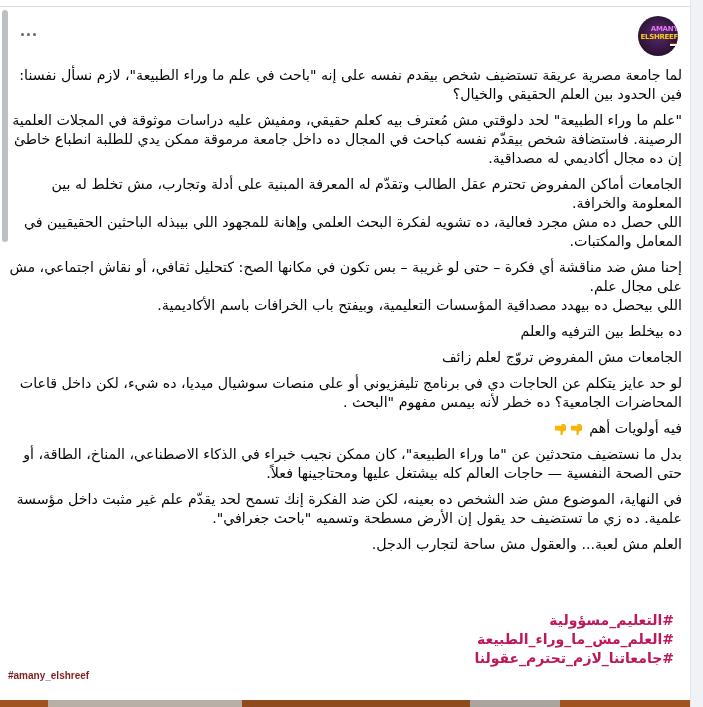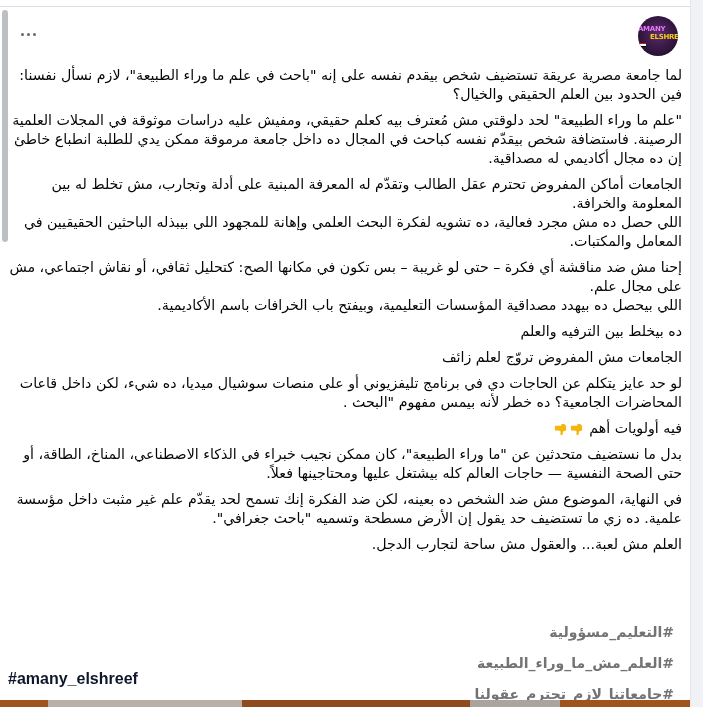--- a/index.html
+++ b/index.html
@@ -18,21 +18,21 @@
     .right-edge {
       position: absolute; right: 0; top: 0; width: 13px; height: 707px;
       background: #f0f2f5; border-left: 1px solid #e4e6eb;
     }
     .post { position: absolute; left: 0; top: 0; width: 690px; height: 690px; }
 
     .header { position: absolute; right: 12px; top: 16px; height: 44px; direction: rtl; display: flex; align-items: flex-start; }
     .avatar {
       width: 40px; height: 40px; border-radius: 50%;
       background: radial-gradient(circle at 50% 45%, #5a2a6e 0%, #2a1235 70%, #1a0a22 100%);
-      display: flex; flex-direction: column; align-items: flex-end; justify-content: center;
+      display: flex; flex-direction: column; align-items: flex-start; justify-content: center;
       overflow: hidden; margin-left: 8px; position: relative;
     }
     .avatar .av-top { font-size: 7px; font-weight: bold; color: #e879f9; letter-spacing: -0.3px; line-height: 8px; font-family: "DejaVu Sans", sans-serif; }
     .avatar .av-bot { font-size: 7px; font-weight: bold; color: #facc15; letter-spacing: -0.3px; line-height: 8px; font-family: "DejaVu Sans", sans-serif; padding-left: 12px; }
     .avatar .av-flag { width: 8px; height: 4px; background: linear-gradient(#ce1126 33%, #fff 33% 66%, #000 66%); margin-top: 2px; }
     .header-text { display: flex; flex-direction: column; }
     .header-line { font-size: 14px; font-weight: 600; color: #050505; white-space: nowrap; line-height: 18px; font-family: "Liberation Sans", sans-serif; }
     .author-link { text-decoration: underline; color: #050505; }
     .with-word { font-weight: normal; color: #65676b; }
     .meta-line { font-size: 12px; color: #65676b; margin-top: 4px; display: flex; align-items: center; gap: 3px; direction: rtl; }
@@ -46,23 +46,23 @@
     .body-text {
       position: absolute; left: 8px; right: 8px; top: 66px;
       direction: rtl; text-align: right;
       font-size: 14.2px; line-height: 19px; color: #050505;
       font-family: "DejaVu Sans", sans-serif;
     }
     .body-text p { margin-bottom: 7px; }
     .body-text p.tight { margin-bottom: 0; }
     .emoji-point { display: inline-block; width: 15px; height: 13px; vertical-align: middle; margin-right: 1px; }
 
-    .hashtag { color: #737373; font-weight: 600; display: block; text-decoration: none; line-height: 19px; margin-top: 12px; }
+    .hashtag { color: #be185d; font-weight: 600; display: block; text-decoration: none; line-height: 19px; }
     .hashtags { position: absolute; right: 16px; top: 611px; direction: rtl; text-align: right; font-size: 14px; font-family: "DejaVu Sans", sans-serif; }
-    .hashtag-ltr { position: absolute; left: 8px; top: 670px; font-size: 16px; color: #0f172a; font-weight: 600; font-family: "Liberation Sans", sans-serif; }
+    .hashtag-ltr { position: absolute; left: 8px; top: 670px; font-size: 10px; color: #7f1d1d; font-weight: 600; font-family: "Liberation Sans", sans-serif; }
 
     .image-strip { position: absolute; left: 0; top: 700px; width: 690px; height: 7px; display: flex; }
     .seg { height: 7px; }
   </style>
 </head>
 <body>
 
 <div class="page">
   <div class="top-border"></div>
   <div class="left-scrollbar"></div>

